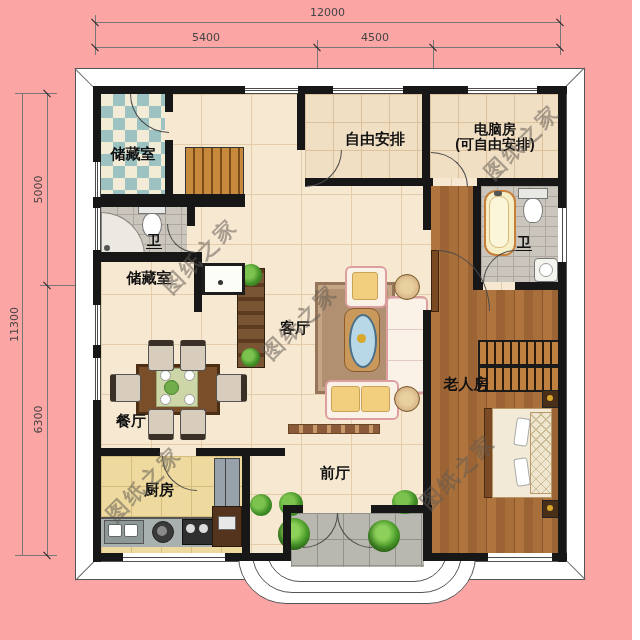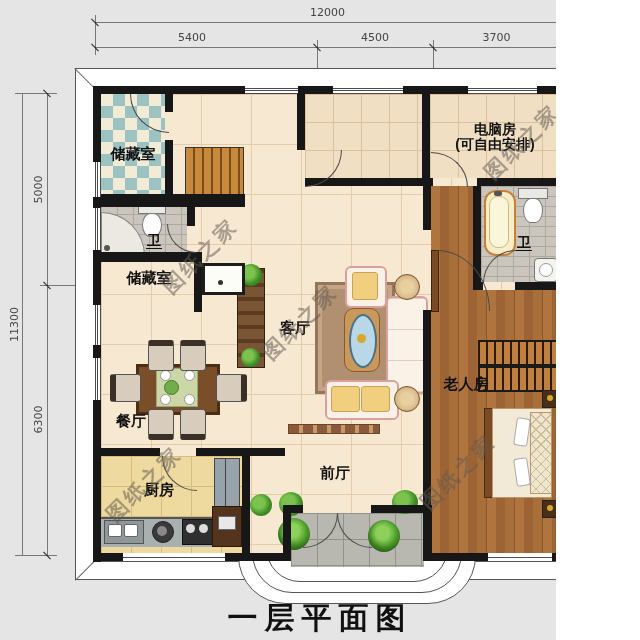--- a/index.html
+++ b/index.html
@@ -1,16 +1,16 @@
 <!DOCTYPE html>
 <html><head>
 <meta charset="utf-8">
 <style>
   html,body{margin:0;padding:0;background:#fff;}
-  #canvas{position:relative;width:556px;height:640px;background:#e5e5e5;overflow:hidden;
+  #canvas{position:relative;width:632px;height:640px;background:#fca5a5;overflow:hidden;
           font-family:"Liberation Sans","DejaVu Sans",sans-serif;}
   
   .band{position:absolute;left:75px;top:68px;width:508px;height:510px;background:#fff;border:1px solid #555;z-index:0;}
   .band-inner{position:absolute;left:93px;top:86px;width:472px;height:474px;border:1px solid #555;z-index:0;}
   .miter{position:absolute;width:26px;height:1px;background:#666;transform-origin:0 0;z-index:0;}
   
   .wall{position:absolute;background:#171717;z-index:4;}
   
   .win-h{position:absolute;height:8px;z-index:5;background:repeating-linear-gradient(180deg,#fff 0 1.7px,#4a4a4a 1.7px 2.5px);}
   .win-v{position:absolute;width:8px;z-index:5;background:repeating-linear-gradient(90deg,#fff 0 1.7px,#4a4a4a 1.7px 2.5px);}
@@ -58,23 +58,22 @@
   <div class="dim-line" style="left:560px;top:15px;width:1px;height:40px;"></div>
   <div class="dim-line" style="left:95px;top:47px;width:465px;height:1px;"></div>
   <div class="dim-line" style="left:317px;top:40px;width:1px;height:28px;"></div>
   <div class="dim-line" style="left:433px;top:40px;width:1px;height:28px;"></div>
   <div class="tick" style="left:90px;top:22px;"></div>
   <div class="tick" style="left:555px;top:22px;"></div>
   <div class="tick" style="left:90px;top:47px;"></div>
   <div class="tick" style="left:312px;top:47px;"></div>
   <div class="tick" style="left:428px;top:47px;"></div>
   <div class="tick" style="left:555px;top:47px;"></div>
-  <div class="dim-label" style="left:81px;top:31px;width:222px;">5400</div>
+  <div class="dim-label" style="left:95px;top:31px;width:222px;">5400</div>
   <div class="dim-label" style="left:317px;top:31px;width:116px;">4500</div>
-  <div class="dim-label" style="left:433px;top:31px;width:127px;">3700</div>
 
   <div class="dim-line" style="left:22px;top:93px;width:1px;height:462px;"></div>
   <div class="dim-label" style="left:-16px;top:318px;width:60px;transform:rotate(-90deg);">11300</div>
   <div class="dim-line" style="left:15px;top:93px;width:42px;height:1px;"></div>
   <div class="dim-line" style="left:15px;top:555px;width:42px;height:1px;"></div>
   <div class="dim-line" style="left:47px;top:93px;width:1px;height:462px;"></div>
   <div class="dim-line" style="left:40px;top:285px;width:35px;height:1px;"></div>
   <div class="tick" style="left:42px;top:93px;"></div>
   <div class="tick" style="left:42px;top:285px;"></div>
   <div class="tick" style="left:42px;top:555px;"></div>
@@ -239,34 +238,34 @@
   <div class="door hinge-tl" style="left:305px;top:150px;width:36px;height:36px;"></div>
   <div class="door hinge-bl" style="left:431px;top:152px;width:36px;height:34px;"></div>
   <div class="door hinge-br" style="left:483px;top:250px;width:32px;height:32px;"></div>
   <div class="furn" style="left:431px;top:250px;width:6px;height:60px;background:#7a4a22;border:1px solid #3c2410;z-index:5;"></div>
   <div class="door hinge-bl" style="left:437px;top:250px;width:52px;height:60px;"></div>
   <div class="door hinge-tr" style="left:162px;top:456px;width:34px;height:34px;"></div>
   <div class="door hinge-tl" style="left:303px;top:513px;width:34px;height:34px;"></div>
   <div class="door hinge-tr" style="left:337px;top:513px;width:34px;height:34px;"></div>
 
   <div class="rlabel" style="left:101px;top:146px;width:64px;">储藏室</div>
+  <div class="rlabel" style="left:315px;top:131px;width:120px;">自由安排</div>
   <div class="rlabel" style="left:432px;top:122px;width:126px;font-size:14px;">
     <div>电脑房</div>
     <div>(可自由安排)</div>
   </div>
   <div class="rlabel" style="left:140px;top:233px;width:28px;font-size:14px;"><span class="wc">卫</span></div>
   <div class="rlabel" style="left:510px;top:235px;width:28px;font-size:14px;"><span class="wc">卫</span></div>
   <div class="rlabel" style="left:104px;top:270px;width:90px;">储藏室</div>
   <div class="rlabel" style="left:270px;top:320px;width:50px;">客厅</div>
   <div class="rlabel" style="left:106px;top:413px;width:50px;">餐厅</div>
   <div class="rlabel" style="left:435px;top:376px;width:62px;">老人房</div>
   <div class="rlabel" style="left:134px;top:482px;width:50px;">厨房</div>
   <div class="rlabel" style="left:310px;top:465px;width:50px;">前厅</div>
 
   <div class="wm" style="left:152px;top:242px;">图纸之家</div>
   <div class="wm" style="left:252px;top:308px;">图纸之家</div>
   <div class="wm" style="left:474px;top:128px;">图纸之家</div>
   <div class="wm" style="left:96px;top:470px;">图纸之家</div>
   <div class="wm" style="left:410px;top:458px;">图纸之家</div>
 
-  <div class="title" style="left:160px;top:598px;width:320px;">一层平面图</div>
 
 </div>
 
 </body></html>

